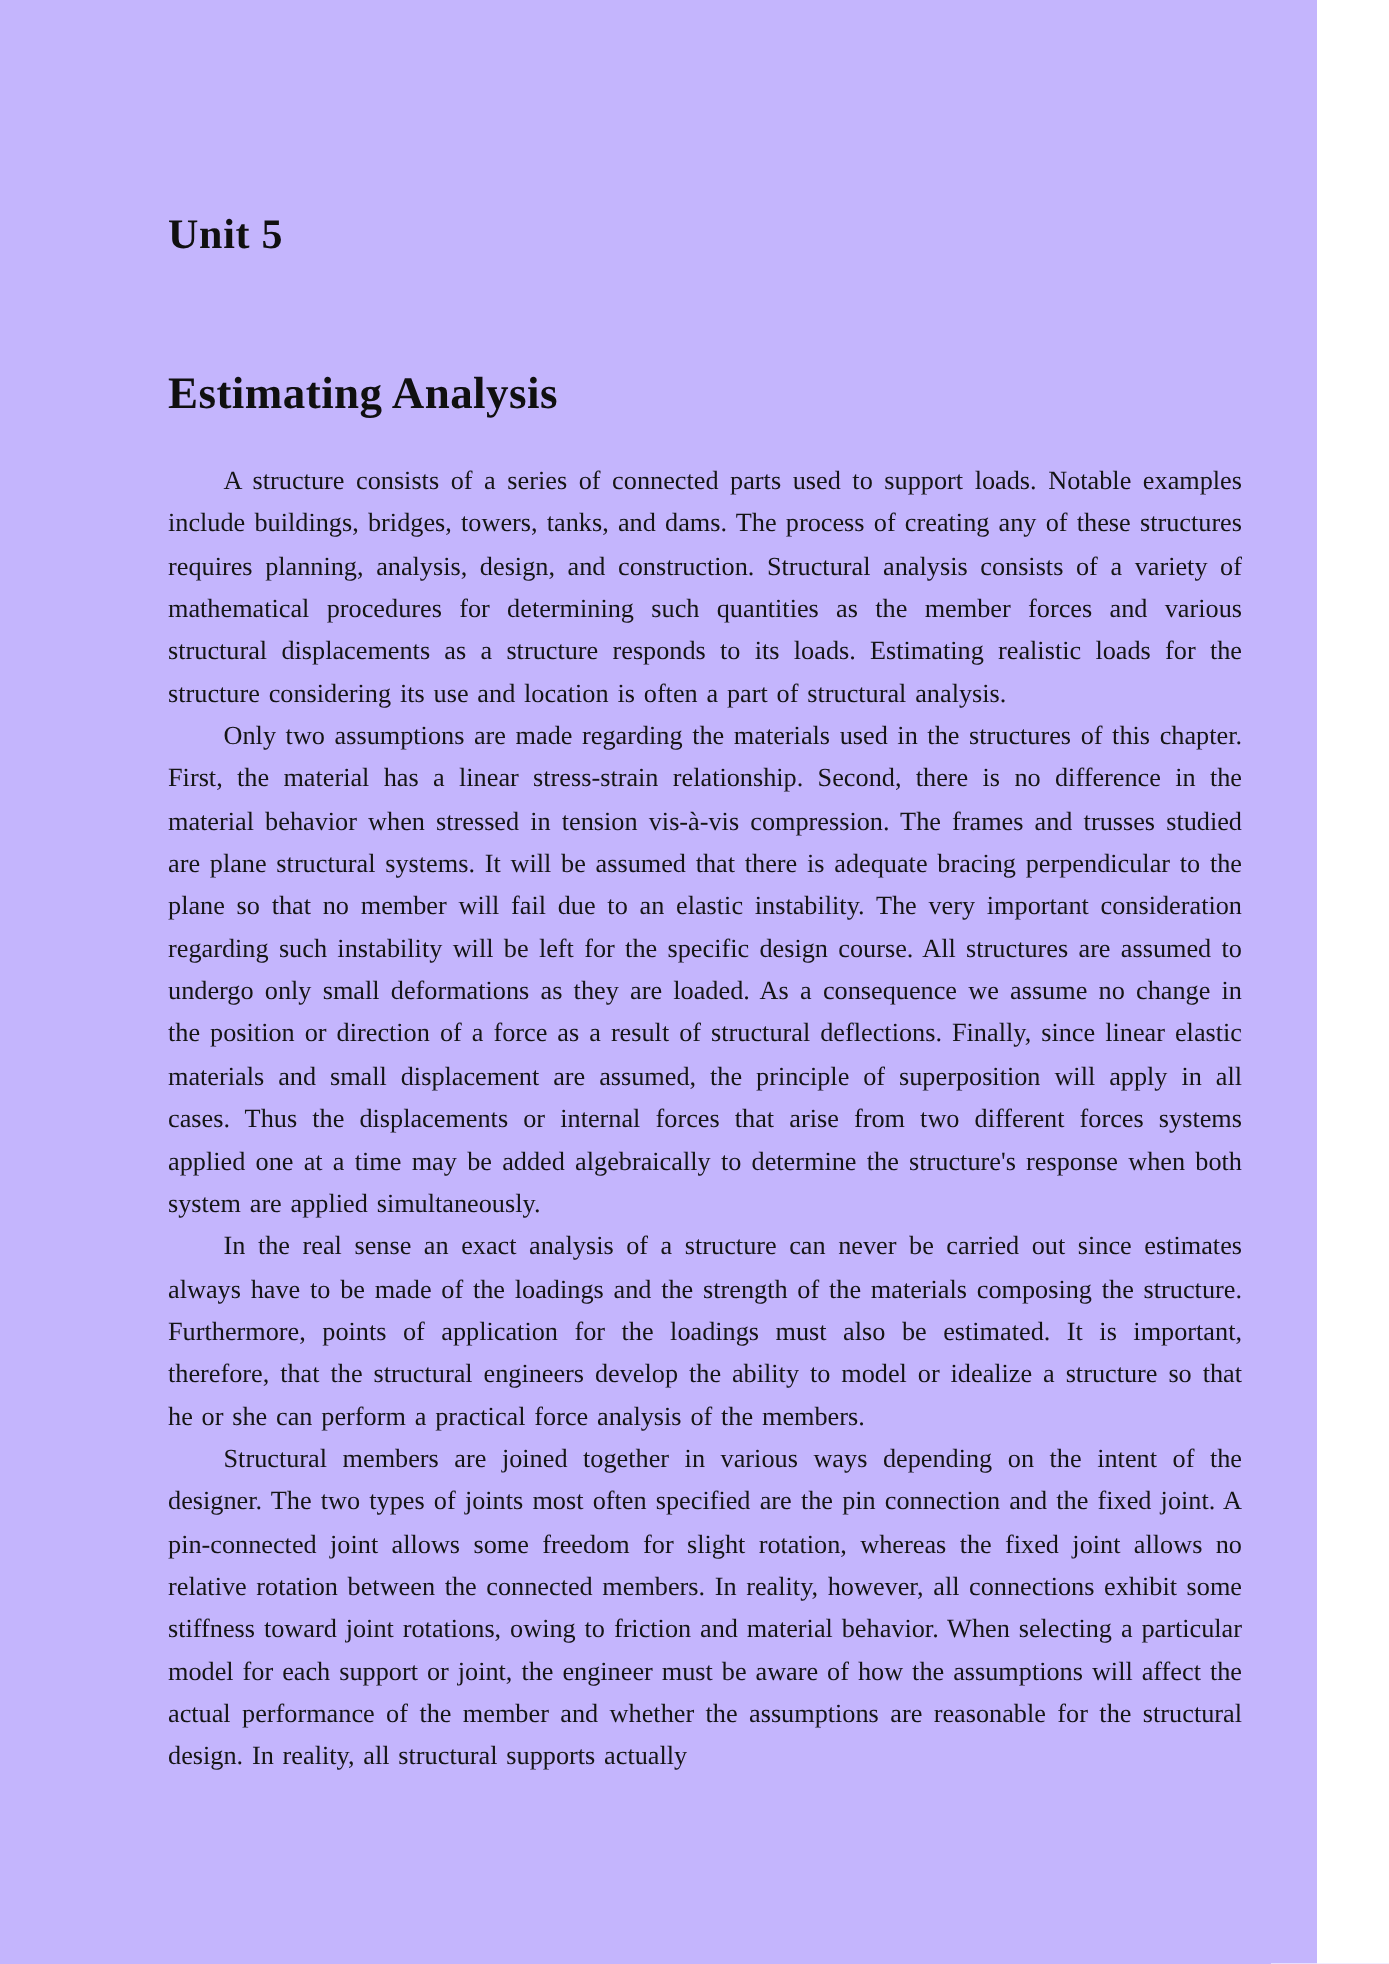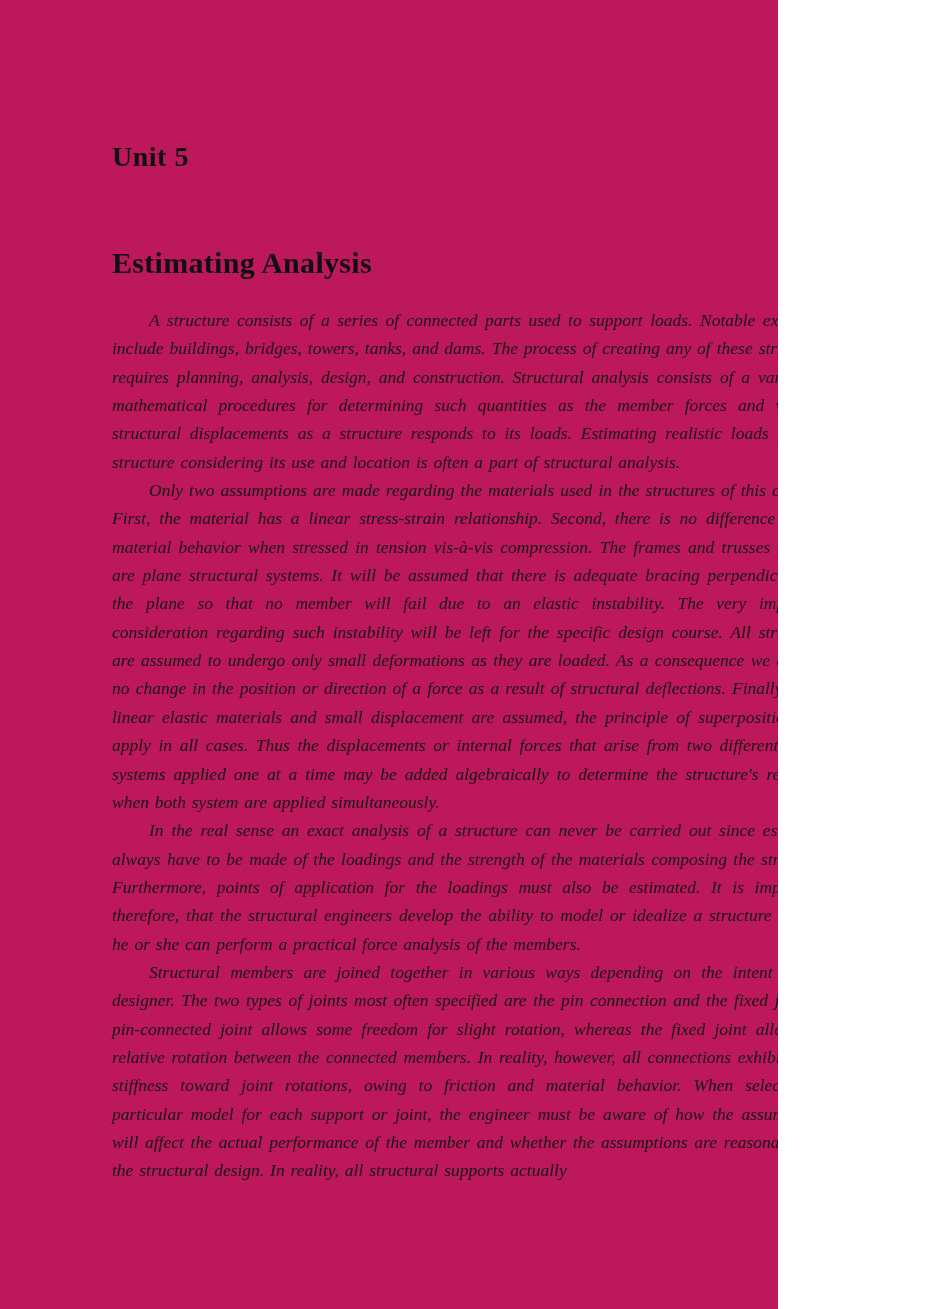--- a/index.html
+++ b/index.html
@@ -2,23 +2,23 @@
 <html><head>
 <meta charset="utf-8">
 <style>
   html, body {
     margin: 0;
     padding: 0;
     background: #ffffff;
   }
   .page {
     position: relative;
-    width: 778px;
+    width: 878px;
     height: 1309px;
-    background: #be185d;
+    background: #c4b5fd;
     overflow: hidden;
     font-family: "Liberation Serif", serif;
     color: #151515;
   }
   .unit-label {
     position: absolute;
     left: 112px;
     top: 141px;
     margin: 0;
     font-size: 28px;
@@ -43,21 +43,20 @@
     width: 716px;
     font-size: 17.5px;
     line-height: 28.35px;
     text-align: justify;
     word-spacing: 1.5px;
   }
   .body-text p {
     margin: 0;
     padding: 0;
     text-indent: 37px;
-    font-style: italic;
   }
 </style>
 </head>
 <body>
 
 <div class="page">
   <h1 class="unit-label">Unit 5</h1>
 
   <h2 class="doc-title">Estimating Analysis</h2>
 

